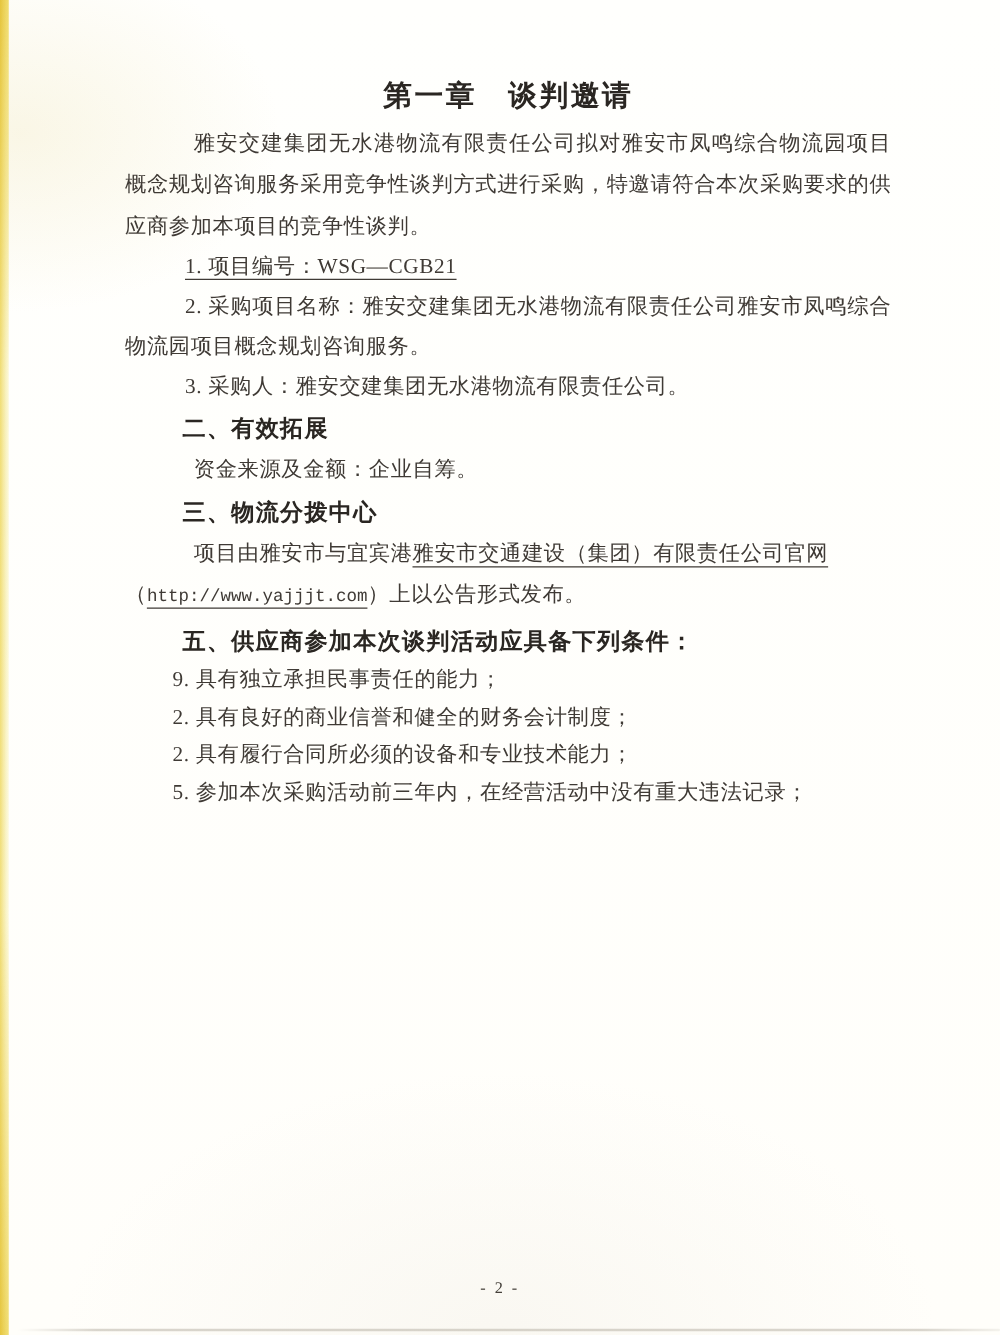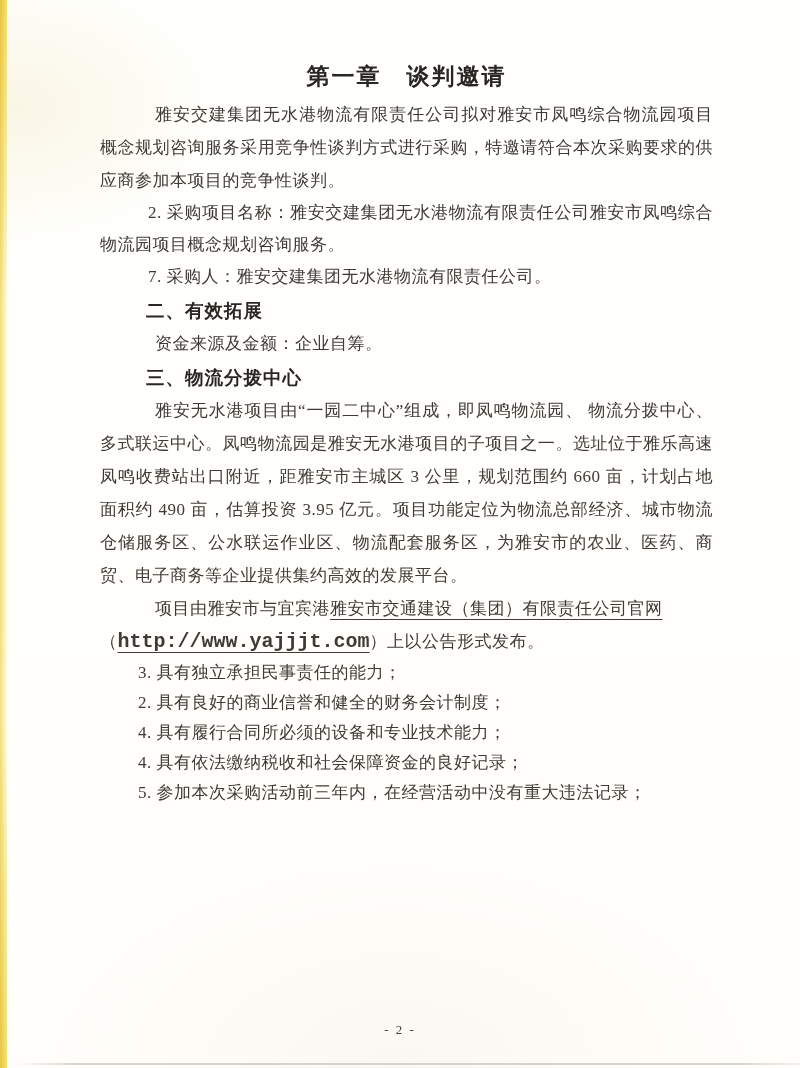--- a/index.html
+++ b/index.html
@@ -36,53 +36,53 @@
   }
   .para { margin:8px 0 0; line-height:33px; text-indent:55px; }
   .sec-h {
     font-family:"Liberation Sans","DejaVu Sans",sans-serif;
     font-weight:700; font-size:18.5px; line-height:24px; letter-spacing:1px;
     color:#2a2622; margin:6px 0 4px; padding-left:46px; text-align:left;
   }
   .num-item { margin:0; line-height:32px; text-indent:48px; }
   .cond-item { margin:0; line-height:30px; text-indent:38px; }
   .ul { text-decoration:underline; text-underline-offset:5px; text-decoration-thickness:1px; }
-  .mono { font-family:"Liberation Mono","DejaVu Sans Mono",monospace; font-size:20px; letter-spacing:0;font-weight:bold; }
+  .mono { font-family:"Liberation Mono","DejaVu Sans Mono",monospace; font-size:14px; letter-spacing:0; }
   .tight { margin-top:0; }
   .page-num {
     position:absolute; left:0; bottom:30px; width:100%;
     text-align:center; font-size:13px; letter-spacing:2px; color:#45403a;
   }
 </style>
 </head>
 <body>
 
 <div class="page">
   <div class="edge-left"></div>
   <div class="edge-bottom"></div>
 
   <div class="content">
 
     <h1 class="doc-title">第一章　谈判邀请</h1>
 
     <p class="para">雅安交建集团无水港物流有限责任公司拟对雅安市凤鸣综合物流园项目概念规划咨询服务采用竞争性谈判方式进行采购，特邀请符合本次采购要求的供应商参加本项目的竞争性谈判。</p>
 
+    <p class="num-item"><span class="ul">1. 项目编号：WSG—CGB21</span></p>
     <p class="num-item">2. 采购项目名称：雅安交建集团无水港物流有限责任公司雅安市凤鸣综合物流园项目概念规划咨询服务。</p>
-    <p class="num-item">7. 采购人：雅安交建集团无水港物流有限责任公司。</p>
+    <p class="num-item">3. 采购人：雅安交建集团无水港物流有限责任公司。</p>
 
     <h2 class="sec-h">二、有效拓展</h2>
     <p class="para tight">资金来源及金额：企业自筹。</p>
 
     <h2 class="sec-h">三、物流分拨中心</h2>
-    <p class="para tight">雅安无水港项目由“一园二中心”组成，即凤鸣物流园、 物流分拨中心、多式联运中心。凤鸣物流园是雅安无水港项目的子项目之一。选址位于雅乐高速凤鸣收费站出口附近，距雅安市主城区 3 公里，规划范围约 660 亩，计划占地面积约 490 亩，估算投资 3.95 亿元。项目功能定位为物流总部经济、城市物流仓储服务区、公水联运作业区、物流配套服务区，为雅安市的农业、医药、商贸、电子商务等企业提供集约高效的发展平台。</p>
 
     <p class="para tight"><span>项目由雅安市与宜宾港</span><span class="ul">雅安市交通建设（集团）有限责任公司官网</span><br><span>（</span><span class="ul mono">http://www.yajjjt.com</span><span>）</span><span>上以公告形式发布。</span></p>
 
-    <p class="cond-item">3. 具有独立承担民事责任的能力；</p>
+    <h2 class="sec-h">五、供应商参加本次谈判活动应具备下列条件：</h2>
+    <p class="cond-item">9. 具有独立承担民事责任的能力；</p>
     <p class="cond-item">2. 具有良好的商业信誉和健全的财务会计制度；</p>
-    <p class="cond-item">4. 具有履行合同所必须的设备和专业技术能力；</p>
-    <p class="cond-item">4. 具有依法缴纳税收和社会保障资金的良好记录；</p>
+    <p class="cond-item">2. 具有履行合同所必须的设备和专业技术能力；</p>
     <p class="cond-item">5. 参加本次采购活动前三年内，在经营活动中没有重大违法记录；</p>
 
   </div>
 
   <div class="page-num">- 2 -</div>
 </div>
 
 </body></html>

